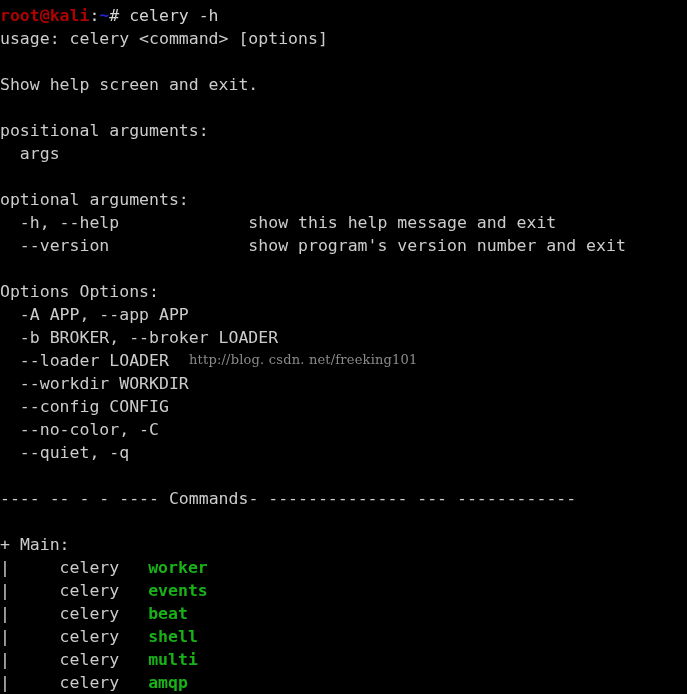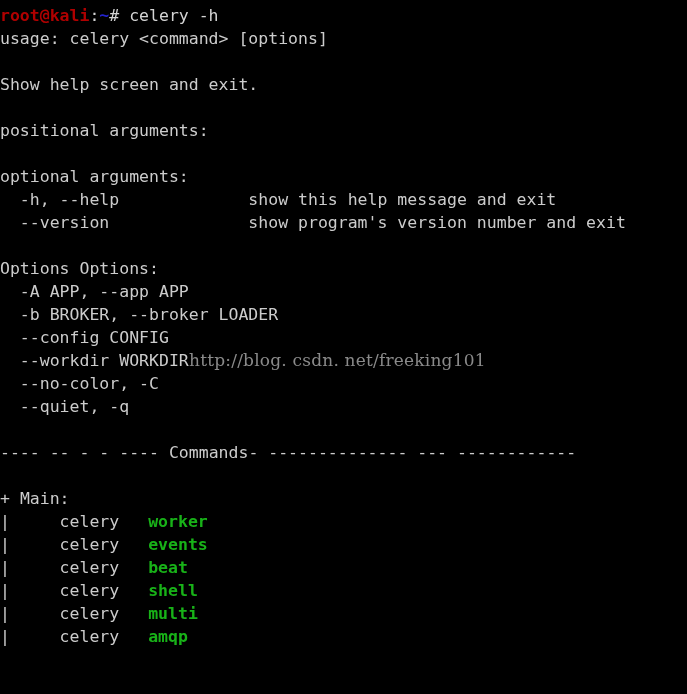--- a/index.html
+++ b/index.html
@@ -41,50 +41,52 @@
   .c-cmd    { color: #d4d4d4; }
   .c-plain  { color: #cccccc; margin-top: 8px; }
   .c-green  { color: #18b218; font-weight: bold; margin-left: 19px; }
   .c-dash   { color: #cccccc; }
   .c-pipe   { color: #cccccc; }
   #watermark {
     position: absolute;
     left: 189px;
     top: 350px;
     font-family: "DejaVu Serif", "Liberation Serif", serif;
-    font-size: 17px;
+    font-size: 13px;
     line-height: 20px;
     color: #8a8a8a;
     white-space: pre;
     letter-spacing: 0.2px;
     pointer-events: none;
   }
 </style>
 </head>
 <body>
 
 <div id="terminal">
 
   <div class="line"><span class="c-user">root@kali</span><span class="c-punct">:</span><span class="c-path">~</span><span class="c-cmd"># celery -h</span></div>
 
   <div class="line">usage: celery &lt;command&gt; [options]</div>
   <div class="line blank"></div>
   <div class="line">Show help screen and exit.</div>
   <div class="line blank"></div>
   <div class="line">positional arguments:</div>
+  <div class="line">  args</div>
   <div class="line blank"></div>
   <div class="line">optional arguments:</div>
   <div class="line">  -h, --help             show this help message and exit</div>
   <div class="line">  --version              show program's version number and exit</div>
   <div class="line blank"></div>
   <div class="line">Options Options:</div>
   <div class="line">  -A APP, --app APP</div>
   <div class="line">  -b BROKER, --broker LOADER</div>
+  <div class="line">  --loader LOADER</div>
+  <div class="line">  --workdir WORKDIR</div>
   <div class="line">  --config CONFIG</div>
-  <div class="line">  --workdir WORKDIR</div>
   <div class="line">  --no-color, -C</div>
   <div class="line">  --quiet, -q</div>
   <div class="line blank"></div>
 
   <div class="line"><span class="c-dash">---- -- - - ----</span><span class="c-plain"> </span><span class="c-plain">Commands</span><span class="c-dash">- -------------- --- ------------</span></div>
 
   <div class="line blank">&nbsp;</div>
 
   <div class="line"><span class="c-plain">+</span><span class="c-plain"> </span><span class="c-plain">Main:</span></div>
 

